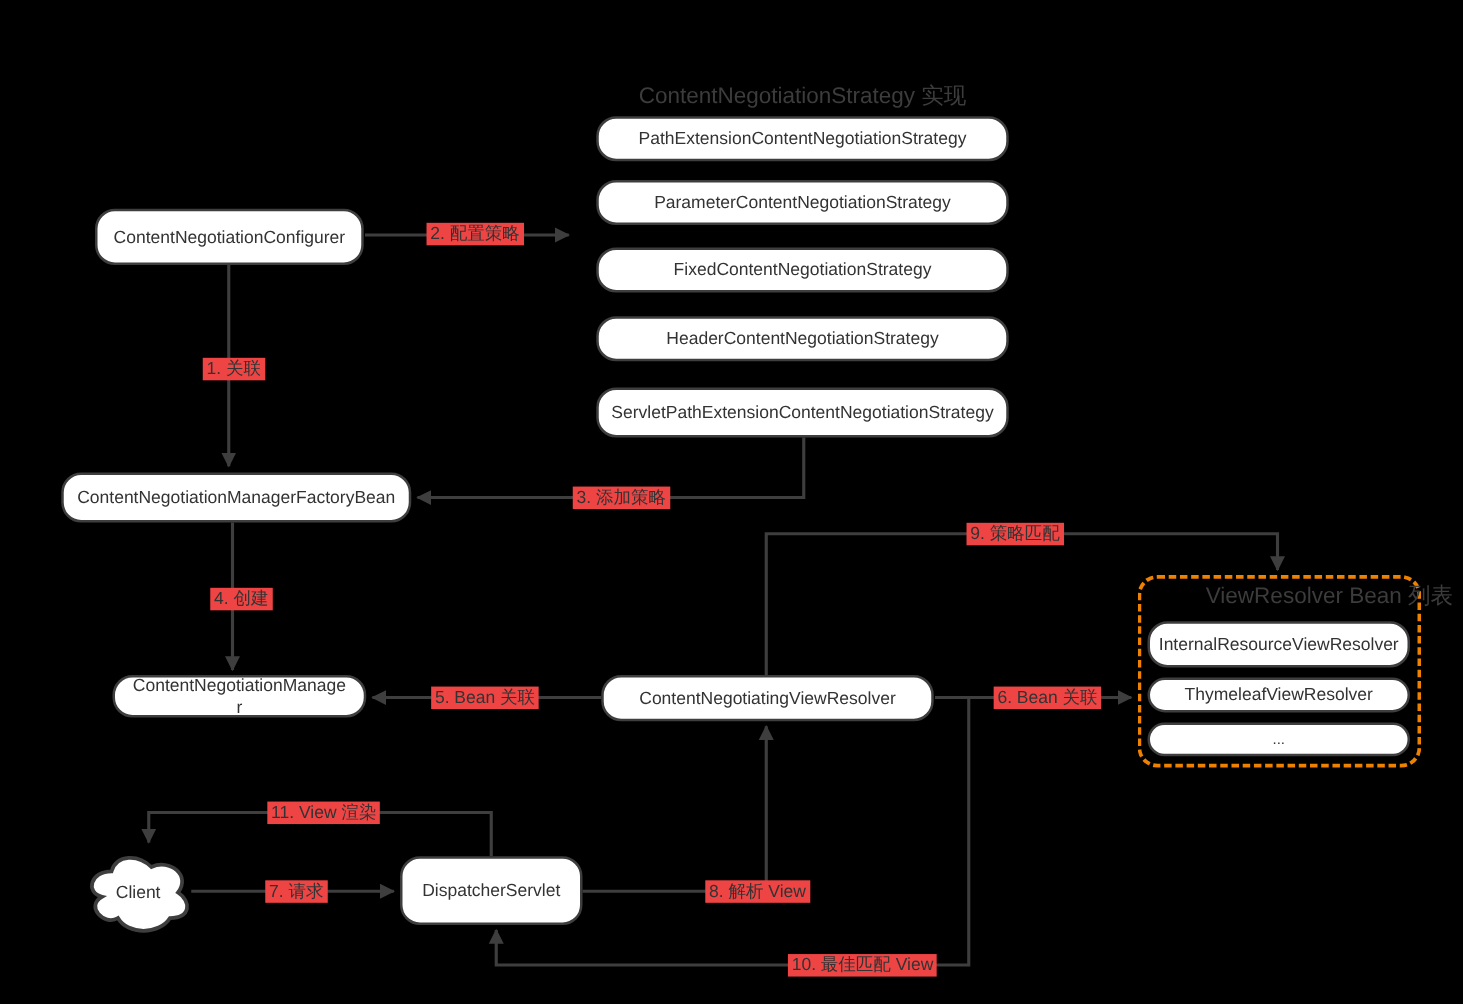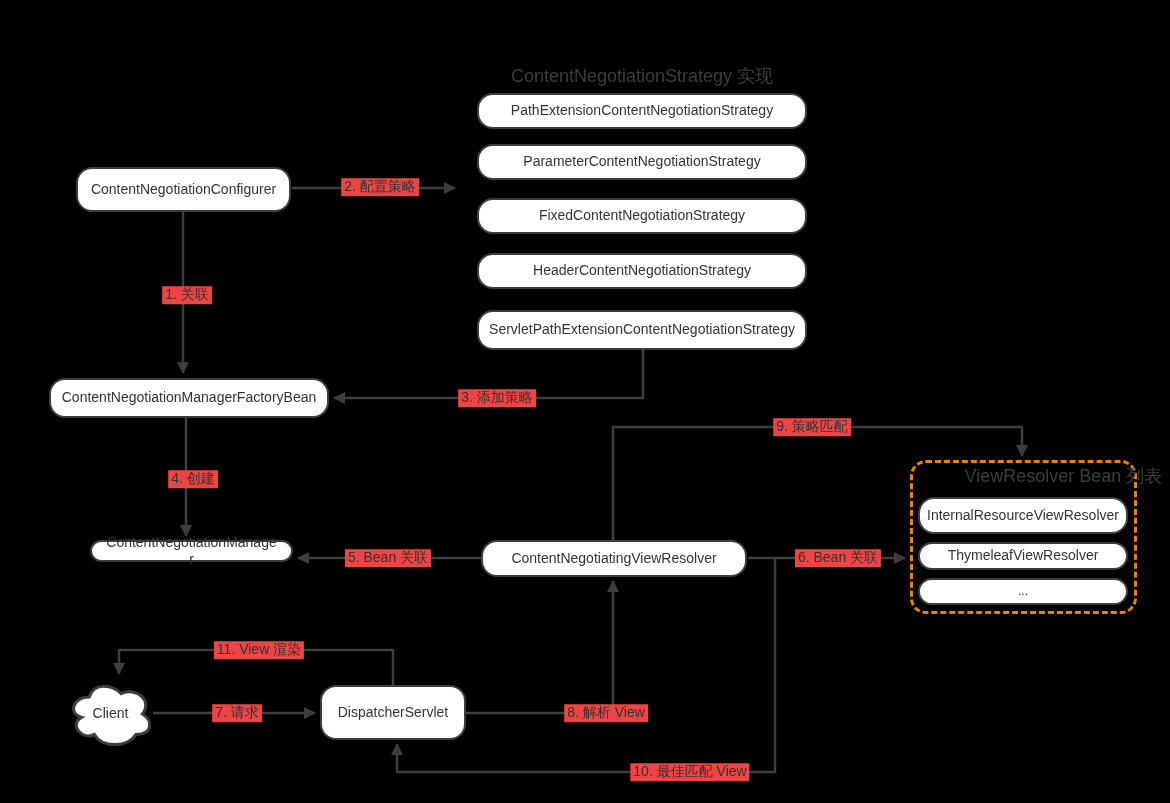--- a/index.html
+++ b/index.html
@@ -70,21 +70,21 @@
 
   <div class="gtitle" style="left:477px;top:64px;width:330px;">ContentNegotiationStrategy 实现</div>
   <div class="node" style="left:477px;top:93px;width:330px;height:36px;">PathExtensionContentNegotiationStrategy</div>
   <div class="node" style="left:477px;top:144px;width:330px;height:36px;">ParameterContentNegotiationStrategy</div>
   <div class="node" style="left:477px;top:198px;width:330px;height:36px;">FixedContentNegotiationStrategy</div>
   <div class="node" style="left:477px;top:253px;width:330px;height:36px;">HeaderContentNegotiationStrategy</div>
   <div class="node" style="left:477px;top:310px;width:330px;height:40px;">ServletPathExtensionContentNegotiationStrategy</div>
 
   <div class="node" style="left:76px;top:167px;width:215px;height:45px;">ContentNegotiationConfigurer</div>
   <div class="node narrow" style="left:49px;top:378px;width:280px;height:40px;">ContentNegotiationManagerFactoryBean</div>
-  <div class="node vnarrow" style="left:90px;top:540px;width:203px;height:22px;">ContentNegotiationManager</div>
+  <div class="node vnarrow" style="left:90px;top:540px;width:203px;height:34px;">ContentNegotiationManager</div>
 
   <div class="node" style="left:481px;top:540px;width:266px;height:37px;">ContentNegotiatingViewResolver</div>
   <div class="node" style="left:320px;top:685px;width:146px;height:55px;">DispatcherServlet</div>
 
   <div class="client-label" style="left:68px;top:705px;width:85px;">Client</div>
 
   <div class="orange-box" style="left:910px;top:460px;width:227px;height:154px;"></div>
   <div class="gtitle" style="left:910px;top:464px;width:227px;padding-left:40px;">ViewResolver Bean 列表</div>
   <div class="node rnode narrow" style="left:918px;top:497px;width:210px;height:37px;">InternalResourceViewResolver</div>
   <div class="node rnode" style="left:918px;top:542px;width:210px;height:28px;">ThymeleafViewResolver</div>

